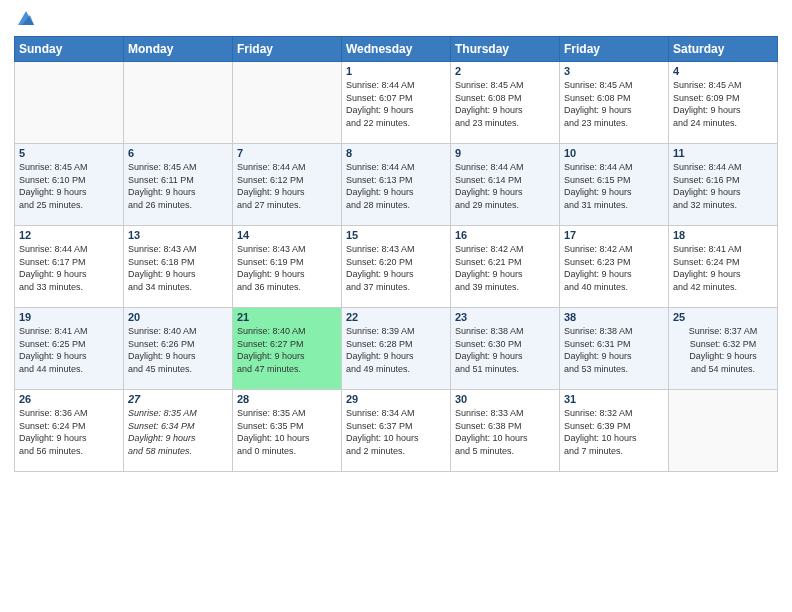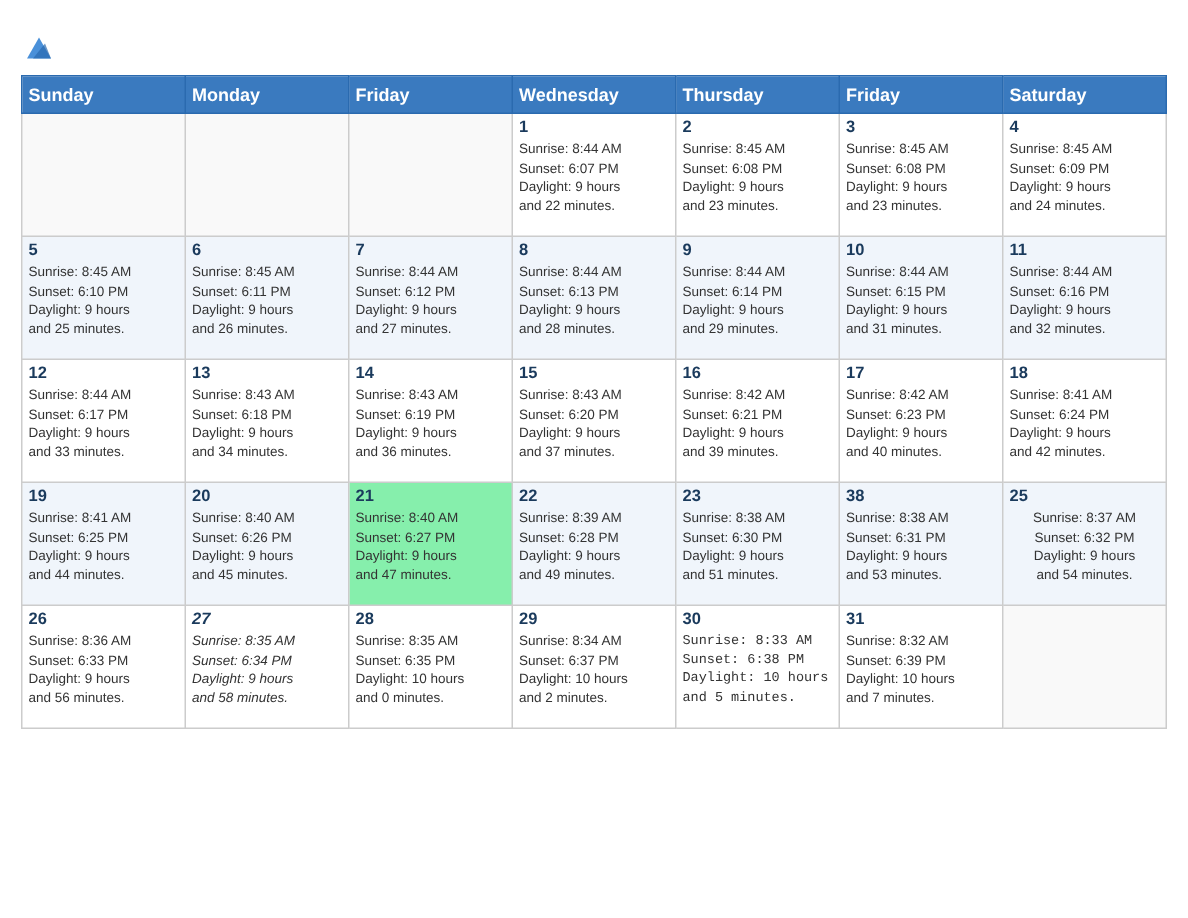--- a/index.html
+++ b/index.html
@@ -5,21 +5,21 @@
     * { margin: 0; padding: 0; box-sizing: border-box; }
     body {
       width: 792px;
       height: 612px;
       font-family: Arial, sans-serif;
       background: #fff;
       overflow: hidden;
     }
     .container {
       width: 792px;
-      padding: 24px 14px 10px 14px;
+      padding: 10px 14px 10px 14px;
     }
     .header {
       display: flex;
       align-items: flex-start;
       justify-content: space-between;
       margin-bottom: 6px;
     }
     .logo {
       display: flex;
       align-items: center;
@@ -319,21 +319,21 @@
             <div class="day-info" style="white-space: pre-line; text-align: center;">Sunrise: 8:37 AM
 Sunset: 6:32 PM
 Daylight: 9 hours
 and 54 minutes.</div>
           </td>
         </tr>
         <tr>
           <td style="background: rgb(255, 255, 255);">
             <span class="day-num">26</span>
             <div class="day-info" style="white-space: pre-line;">Sunrise: 8:36 AM
-Sunset: 6:33 PM
+Sunset: 6:24 PM
 Daylight: 9 hours
 and 56 minutes.</div>
           </td>
           <td style="background: rgb(255, 255, 255); font-style: italic;">
             <span class="day-num">27</span>
             <div class="day-info" style="white-space: pre-line;">Sunrise: 8:35 AM
 Sunset: 6:34 PM
 Daylight: 9 hours
 and 58 minutes.</div>
           </td>
@@ -346,21 +346,21 @@
           </td>
           <td style="background: rgb(255, 255, 255);">
             <span class="day-num">29</span>
             <div class="day-info" style="white-space: pre-line;">Sunrise: 8:34 AM
 Sunset: 6:37 PM
 Daylight: 10 hours
 and 2 minutes.</div>
           </td>
           <td style="background: rgb(255, 255, 255);">
             <span class="day-num">30</span>
-            <div class="day-info" style="white-space: pre-line; font-family: Liberation Mono, monospace;">Sunrise: 8:33 AM
+            <div class="day-info" style="white-space: pre-line;">Sunrise: 8:33 AM
 Sunset: 6:38 PM
 Daylight: 10 hours
 and 5 minutes.</div>
           </td>
           <td style="background: rgb(255, 255, 255);">
             <span class="day-num">31</span>
             <div class="day-info" style="white-space: pre-line;">Sunrise: 8:32 AM
 Sunset: 6:39 PM
 Daylight: 10 hours
 and 7 minutes.</div>

